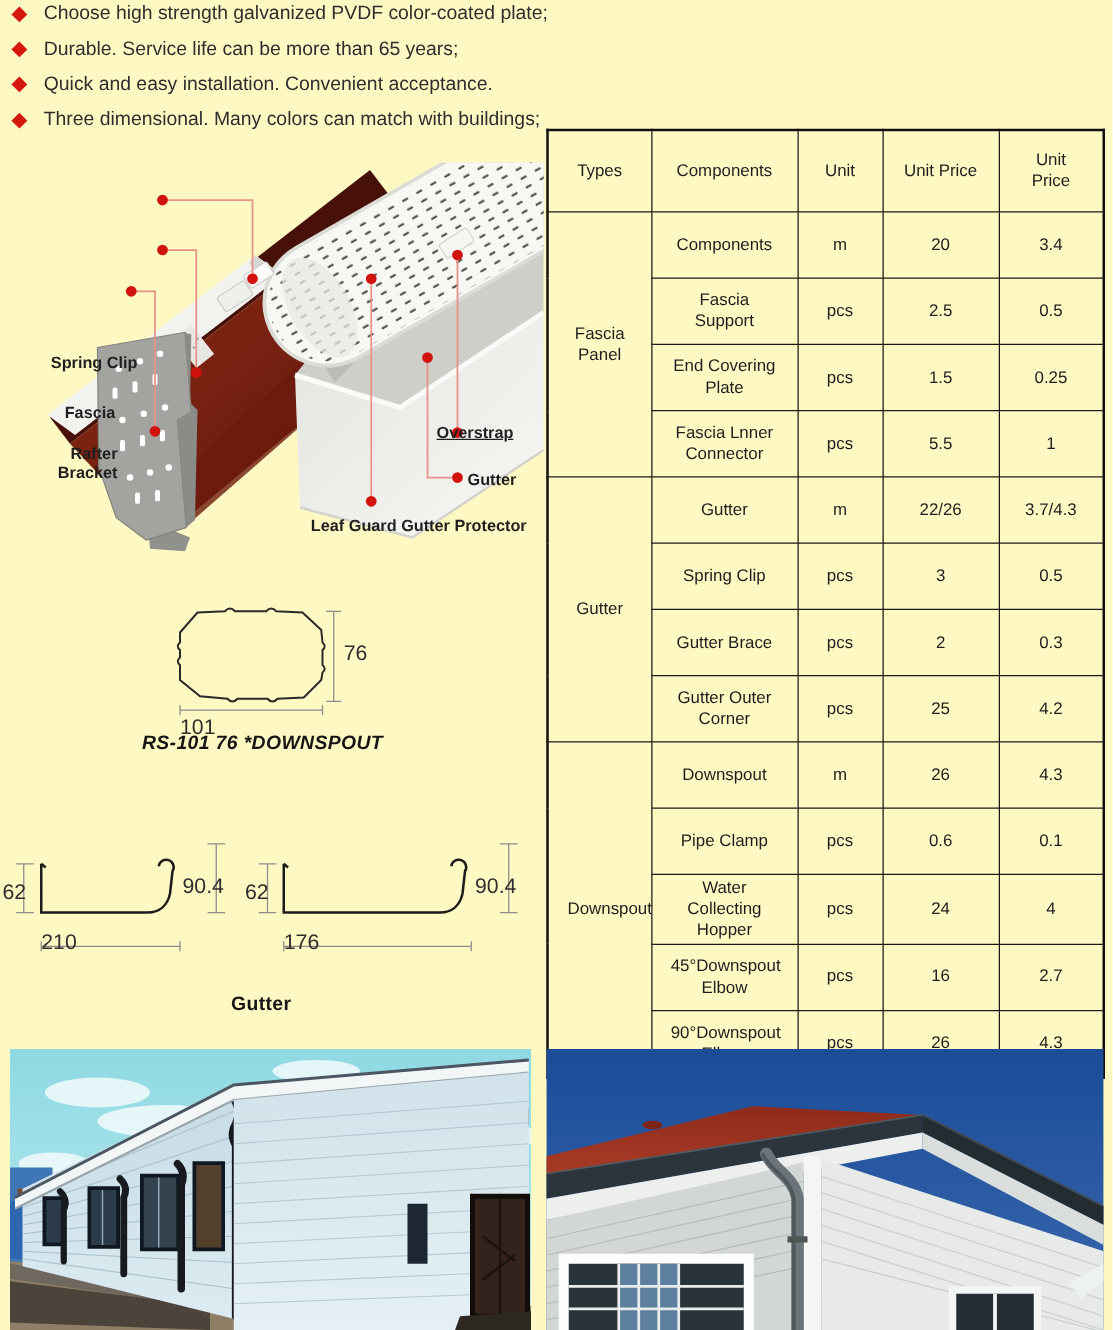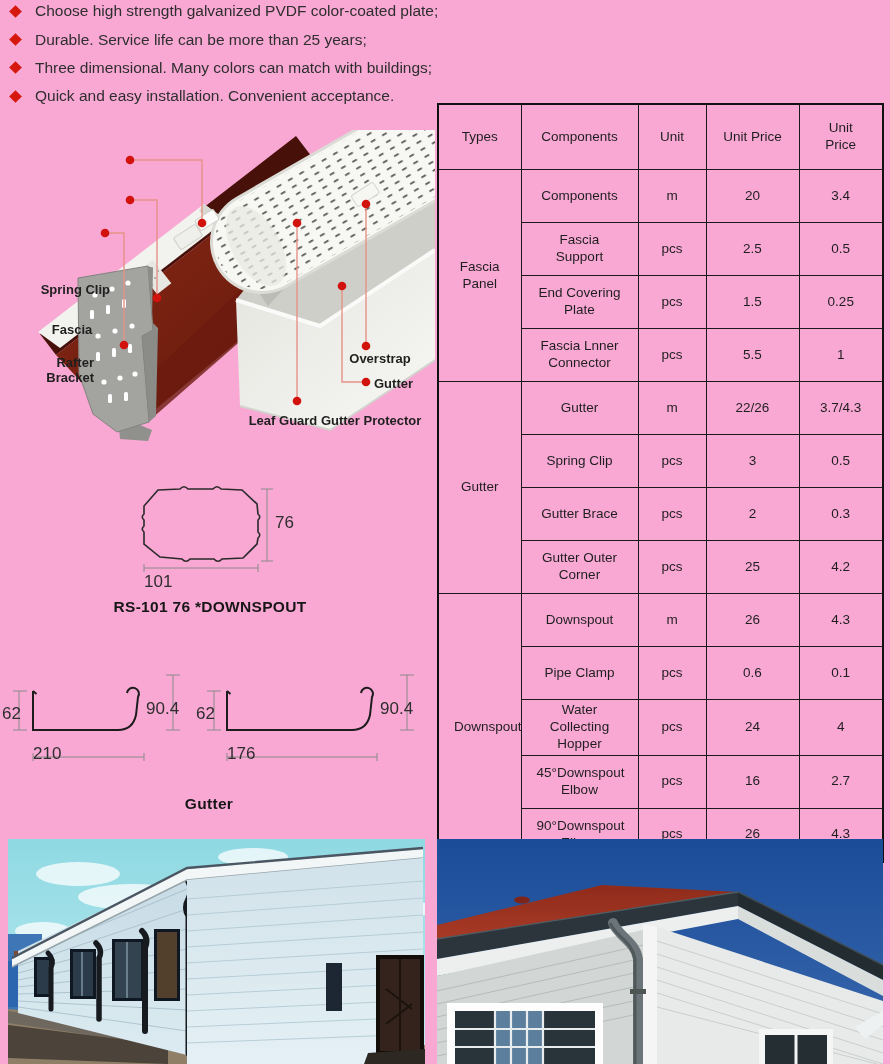--- a/index.html
+++ b/index.html
@@ -1,16 +1,16 @@
 <!DOCTYPE html>
 <html><head>
 <meta charset="utf-8">
 <style>
   html,body{margin:0;padding:0;background:#fff;}
-  .page{position:relative;width:890px;height:1064px;background:#f9a8d4;
+  .page{position:relative;width:890px;height:1064px;background:#fef9c3;
         font-family:"Liberation Sans",sans-serif;color:#2b2b2b;overflow:hidden;}
 
   
   .bullets{position:absolute;left:6px;top:-3px;margin:0;padding:0;list-style:none;}
   .bullets li{display:flex;align-items:center;height:28.4px;font-size:15.5px;color:#2e2e2e;}
   .diamond{width:9px;height:9px;background:#d6170e;transform:rotate(45deg);
            margin:0 15px 0 5px;flex:0 0 9px;}
 
   
   .diagram{position:absolute;left:0;top:130px;width:435px;height:312px;}
@@ -44,29 +44,29 @@
 
 <div class="page">
 
   <ul class="bullets">
     <li>
       <span class="diamond"></span>
       <span>Choose high strength galvanized PVDF color-coated plate;</span>
       </li>
     <li>
       <span class="diamond"></span>
-      <span>Durable. Service life can be more than 25 years;</span>
+      <span>Durable. Service life can be more than 65 years;</span>
+      </li>
+    <li>
+      <span class="diamond"></span>
+      <span>Quick and easy installation.  Convenient acceptance.</span>
       </li>
     <li>
       <span class="diamond"></span>
       <span>Three dimensional. Many colors can match with buildings;</span>
-      </li>
-    <li>
-      <span class="diamond"></span>
-      <span>Quick and easy installation.  Convenient acceptance.</span>
       </li>
   </ul>
 
   <div class="diagram">
     <svg viewBox="0 0 435 312" width="435" height="312">
       <defs>
         <linearGradient id="gMaroon" x1="0" y1="0" x2="1" y2="1">
           <stop offset="0" stop-color="#8d2b17"></stop>
             <stop offset="1" stop-color="#5c150a"></stop>
         </linearGradient>
@@ -169,37 +169,37 @@
         <circle cx="342" cy="156" r="4.3"></circle>
           <circle cx="366" cy="252" r="4.3"></circle>
         <circle cx="297" cy="93" r="4.3"></circle>
           <circle cx="297" cy="271" r="4.3"></circle>
       </g>
     </svg>
 
     <span class="dlabel" style="left:18px;top:152px;width:92px;text-align:right;">Spring Clip</span>
     <span class="dlabel" style="left:32px;top:192px;width:80px;text-align:center;">Fascia</span>
     <span class="dlabel" style="left:6px;top:225px;width:88px;text-align:right;">Rafter Bracket</span>
-    <span class="dlabel" style="left:336px;top:221px;width:88px;text-align:center;">Overstrap</span>
+    <span class="dlabel" style="left:336px;top:208px;width:88px;text-align:center;text-decoration:underline;">Overstrap</span>
     <span class="dlabel" style="left:374px;top:246px;width:60px;">Gutter</span>
     <span class="dlabel" style="left:238px;top:283px;width:194px;text-align:center;">Leaf Guard Gutter Protector</span>
   </div>
 
   <div class="ds-profile">
     <svg viewBox="0 0 200 112" width="200" height="112">
       <path d="M48,10 L70,9 q4,-4.5 8,0 L103,9 q4,-4.5 8,0 L132,10 L147,24 L148,34 q3.5,3 0,6 L148,52 q3.5,3 0,6 L147,64 L133,78 L112,79 q-4,4.5 -8,0 L80,79 q-4,4.5 -8,0 L50,77 L34,64 L34,52 q-3.5,-3 0,-6 L34,40 q-3.5,-3 0,-6 L34,26 Z" fill="none" stroke="#2a2a2a" stroke-width="1.6"></path>
       <g stroke="#8a8a8a" stroke-width="1">
         <path d="M151,9 H163 M157,9 V81 M151,81 H163"></path>
         <path d="M34,84 V92 M148,84 V92 M34,88 H148"></path>
       </g>
     </svg>
     <span class="dim" style="left:165px;top:33px;">76</span>
     <span class="dim c" style="left:34px;top:92px;width:114px;">101</span>
   </div>
-  <div class="cap" style="left:70px;top:598px;width:280px;">RS-101 76 *DOWNSPOUT</div>
+  <div class="cap" style="left:70px;top:586px;width:280px;font-style:italic;">RS-101 76 *DOWNSPOUT</div>
 
   <div class="gutter-profiles">
     <svg viewBox="0 0 440 115" width="440" height="115">
       <g fill="none" stroke="#1c1c1c" stroke-width="2">
         <path d="M33,36 l3.5,3 M33,36 V75 H118 C128,75 134,69 136,60 L138,42 A6,6 0 1 0 127,38"></path>
       </g>
       <g fill="none" stroke="#1c1c1c" stroke-width="2">
         <path d="M227,36 l3.5,3 M227,36 V75 H352 C362,75 368,69 370,60 L372,42 A6,6 0 1 0 361,38"></path>
       </g>
       <g stroke="#8a8a8a" stroke-width="1" fill="none">

